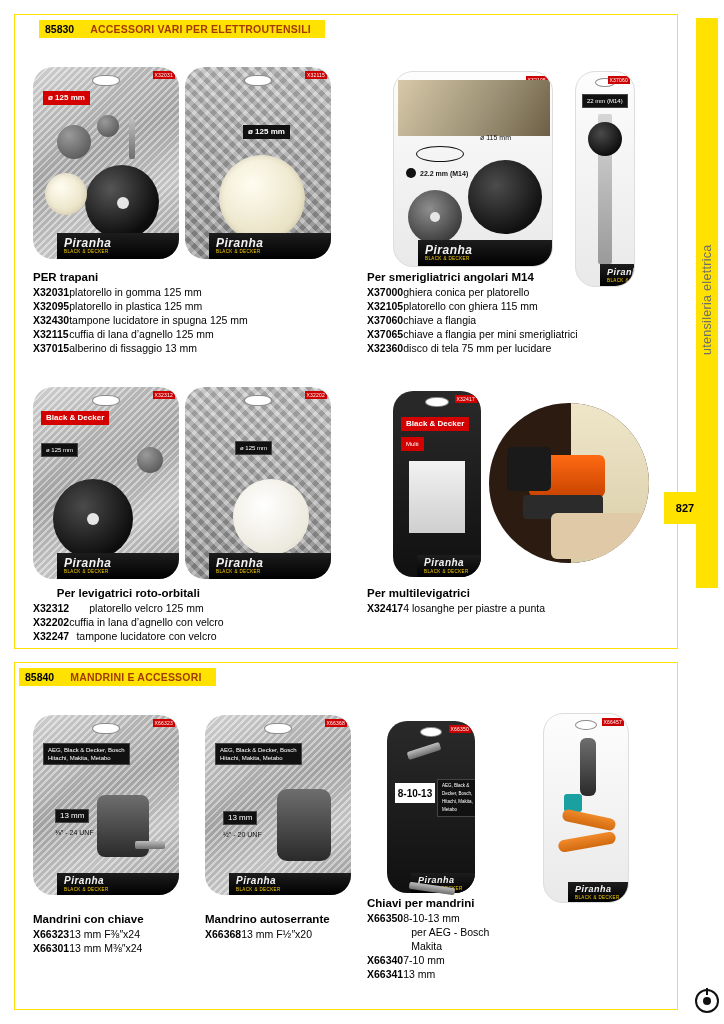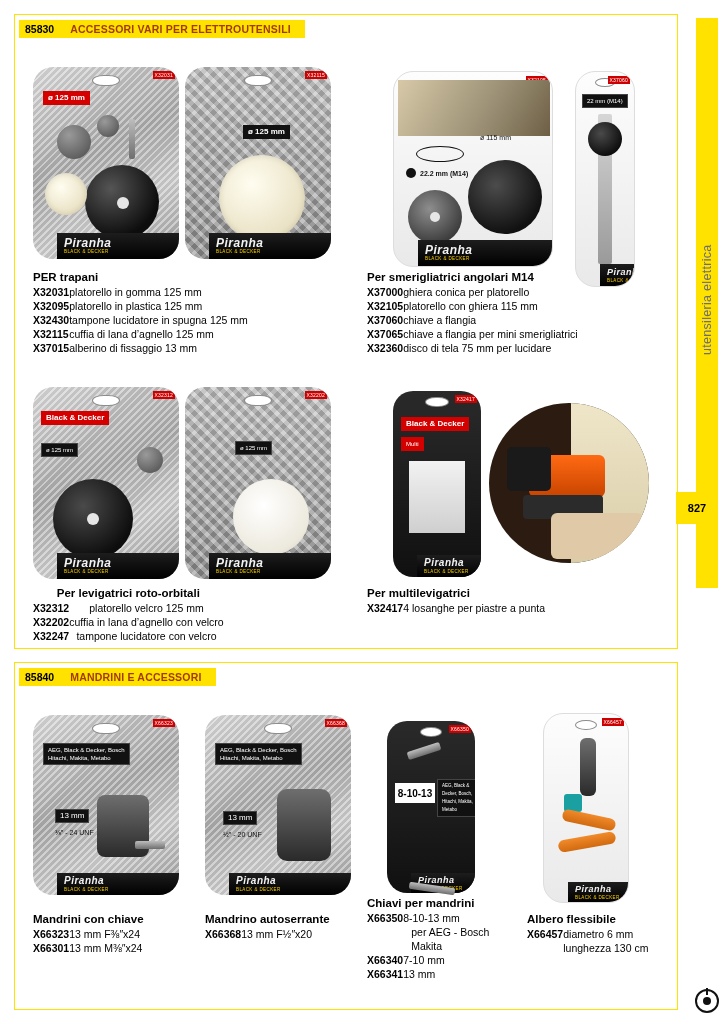--- a/index.html
+++ b/index.html
@@ -43,21 +43,21 @@
     transform: rotate(180deg);
     font-size: 12.5px;
     color: #6e6e6e;
     letter-spacing: 0.3px;
     text-align: center;
     line-height: 24px;
   }
   .side-page-box {
     position: absolute;
     top: 492px;
-    right: 6px;
+    right: 18px;
     width: 42px;
     height: 32px;
     background: #ffe200;
     display: flex;
     align-items: center;
     justify-content: center;
     font-size: 11px;
     font-weight: bold;
     color: #000;
   }
@@ -78,21 +78,21 @@
     height: 1024px;
   }
 
   .section {
     position: absolute;
     left: 14px;
     width: 664px;
     border: 1px solid #ffe200;
     box-sizing: border-box;
   }
-  #section-85830 { top: 14px; height: 635px; }
+  #section-85830 { top: 14px; height: 635px; padding-left: 20px; }
   #section-85840 { top: 662px; height: 348px; }
 
   .section-header {
     display: flex;
     align-items: center;
     height: 20px;
     margin: 4px 0 0 4px;
   }
   .sec-code {
     background: #ffe200;
@@ -614,35 +614,20 @@
               <td class="desc">7-10 mm</td>
             </tr>
         <tr>
               <td class="code">X66341</td>
               <td class="desc">13 mm</td>
             </tr>
       </tbody>
         </table>
     </div>
 
-    <div class="block" style="left:512px; top:250px;">
-      <div class="block-title">Albero flessibile</div>
-      <table class="items">
-        <tbody>
-            <tr>
-              <td class="code">X66457</td>
-              <td class="desc">diametro 6 mm</td>
-            </tr>
-        <tr>
-              <td class="code"></td>
-              <td class="desc">lunghezza 130 cm</td>
-            </tr>
-      </tbody>
-        </table>
-    </div>
 
   </div>
 </div>
 
 <div class="side-tab">
   <div class="side-tab-bar"></div>
   <div class="side-tab-label">utensileria elettrica</div>
   <div class="side-page-box">827</div>
   <svg class="logo-mark" viewBox="0 0 26 26">
     <circle cx="13" cy="13" r="11" fill="none" stroke="#111" stroke-width="2"></circle>

